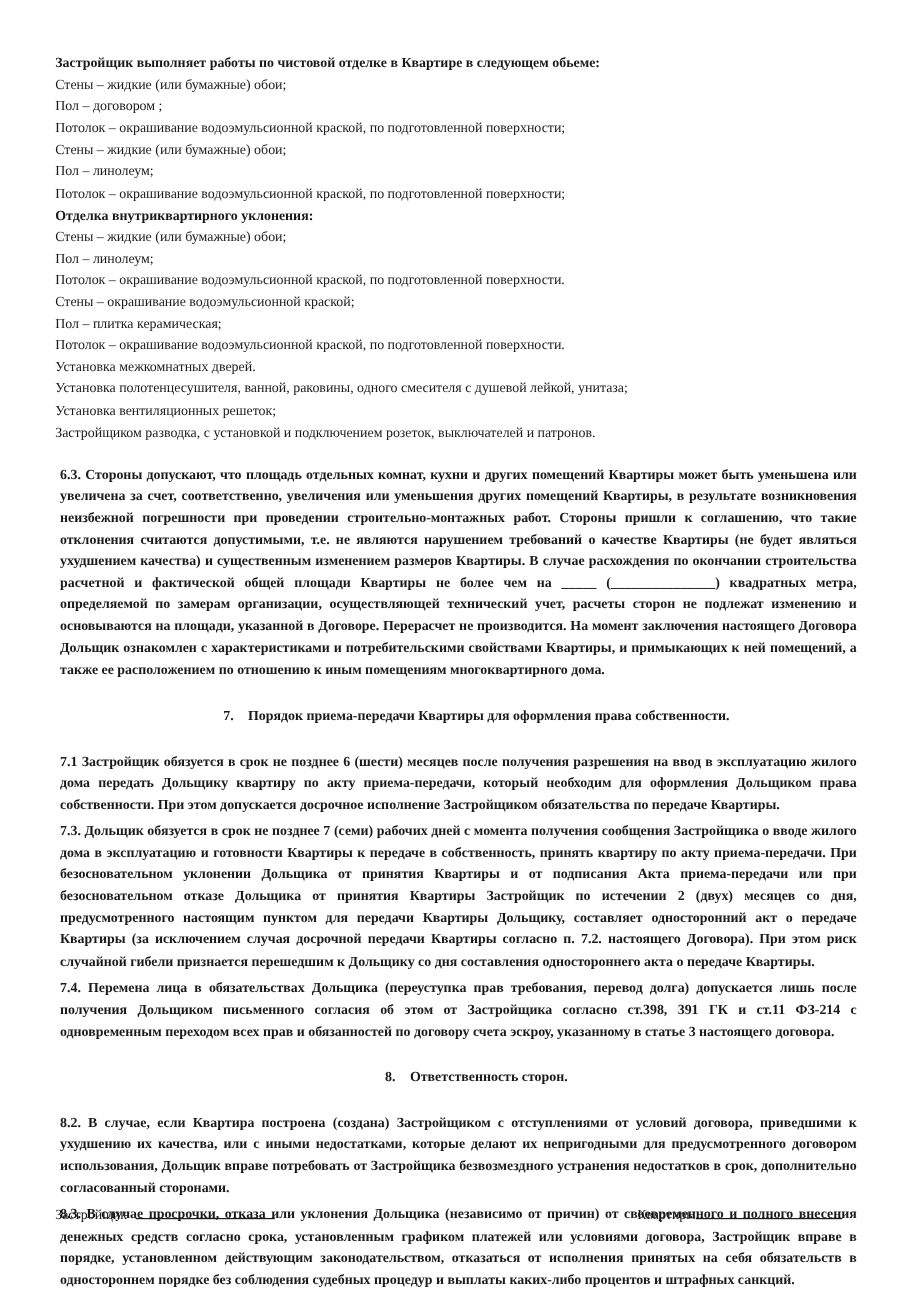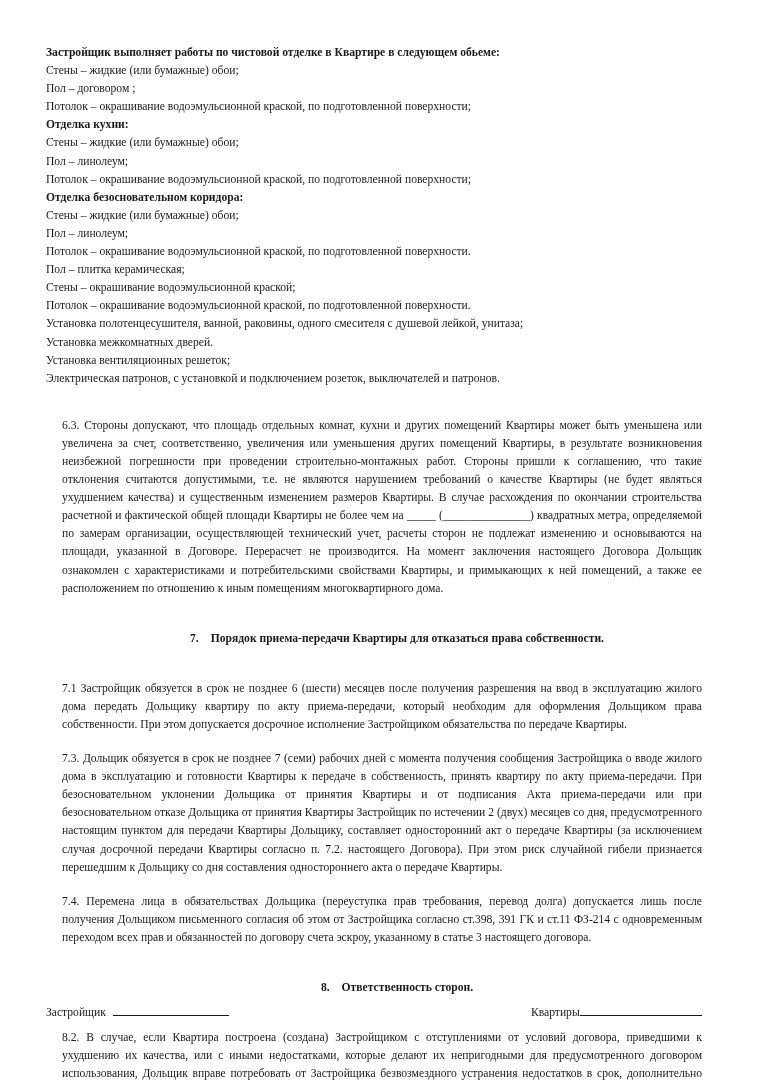--- a/index.html
+++ b/index.html
@@ -7,21 +7,21 @@
       width: 763px; height: 1080px; overflow: hidden; position: relative;
       font-family: "Liberation Serif", serif; color: #1a1a1a;
     }
     .page {
       position: absolute; left: 46px; top: 44px; width: 672px;
       font-size: 11.6px; line-height: 18.1px;
     }
     .line { white-space: nowrap; }
     .b { font-weight: bold; }
     .para { text-align: justify; text-align-last: left; }
-    .para p { margin: 16px; }
+    .para p { margin: 4px; font-weight: bold; }
     .gap { height: 13px; }
     .heading {
       text-align: center; font-weight: bold; margin: 0;
       padding-left: 30px;
     }
     .heading .num { display: inline-block; margin-right: 12px; }
     .sig {
       position: absolute; top: 1003px; font-size: 11.6px; line-height: 18px;
       white-space: nowrap;
     }
@@ -36,53 +36,52 @@
 
   <div class="line b">Застройщик выполняет работы по чистовой отделке в Квартире в следующем обьеме:</div>
 
   <div>
     <div class="line">Стены – жидкие (или бумажные) обои;</div>
     <div class="line">Пол – договором ;</div>
     <div class="line">Потолок – окрашивание водоэмульсионной краской, по подготовленной поверхности;</div>
   </div>
 
   <div>
-    <div class="line b">Отделка кухни:</div>
     <div class="line">Стены – жидкие (или бумажные) обои;</div>
     <div class="line">Пол – линолеум;</div>
     <div class="line">Потолок – окрашивание водоэмульсионной краской, по подготовленной поверхности;</div>
   </div>
 
   <div>
-    <div class="line b">Отделка безосновательном коридора:</div>
+    <div class="line b">Отделка внутриквартирного уклонения:</div>
     <div class="line">Стены – жидкие (или бумажные) обои;</div>
     <div class="line">Пол – линолеум;</div>
     <div class="line">Потолок – окрашивание водоэмульсионной краской, по подготовленной поверхности.</div>
   </div>
 
   <div>
+    <div class="line">Стены – окрашивание водоэмульсионной краской;</div>
     <div class="line">Пол – плитка керамическая;</div>
-    <div class="line">Стены – окрашивание водоэмульсионной краской;</div>
     <div class="line">Потолок – окрашивание водоэмульсионной краской, по подготовленной поверхности.</div>
+    <div class="line">Установка межкомнатных дверей.</div>
     <div class="line">Установка полотенцесушителя, ванной, раковины, одного смесителя с душевой лейкой, унитаза;</div>
-    <div class="line">Установка межкомнатных дверей.</div>
     <div class="line">Установка вентиляционных решеток;</div>
-    <div class="line">Электрическая патронов, с установкой и подключением розеток, выключателей и патронов.</div>
+    <div class="line">Застройщиком разводка, с установкой и подключением розеток, выключателей и патронов.</div>
   </div>
 
   <div class="gap"></div>
 
   <div class="para">
     <p>6.3. Стороны допускают, что площадь отдельных комнат, кухни и других помещений Квартиры может быть уменьшена или увеличена за счет, соответственно, увеличения или уменьшения других помещений Квартиры, в результате возникновения неизбежной погрешности при проведении строительно-монтажных работ. Стороны пришли к соглашению, что такие отклонения считаются допустимыми, т.е. не являются нарушением требований о качестве Квартиры (не будет являться ухудшением качества) и существенным изменением размеров Квартиры. В случае расхождения по окончании строительства расчетной и фактической общей площади Квартиры не более чем на _____ (_______________) квадратных метра, определяемой по замерам организации, осуществляющей технический учет, расчеты сторон не подлежат изменению и основываются на площади, указанной в Договоре. Перерасчет не производится. На момент заключения настоящего Договора Дольщик ознакомлен с характеристиками и потребительскими свойствами Квартиры, и примыкающих к ней помещений, а также ее расположением по отношению к иным помещениям многоквартирного дома.</p>
   </div>
 
   <div class="gap" style="height:16px"></div>
 
   <div class="heading">
-    <span class="num">7.</span><span>Порядок приема-передачи Квартиры для отказаться права собственности.</span>
+    <span class="num">7.</span><span>Порядок приема-передачи Квартиры для оформления права собственности.</span>
   </div>
 
   <div class="gap" style="height:16px"></div>
 
   <div class="para">
     <p>7.1 Застройщик обязуется в срок не позднее 6 (шести) месяцев после получения разрешения на ввод в эксплуатацию жилого дома передать Дольщику квартиру по акту приема-передачи, который необходим для оформления Дольщиком права собственности. При этом допускается досрочное исполнение Застройщиком обязательства по передаче Квартиры.</p>
     <p>7.3. Дольщик обязуется в срок не позднее 7 (семи) рабочих дней с момента получения сообщения Застройщика о вводе жилого дома в эксплуатацию и готовности Квартиры к передаче в собственность, принять квартиру по акту приема-передачи. При безосновательном уклонении Дольщика от принятия Квартиры и от подписания Акта приема-передачи или при безосновательном отказе Дольщика от принятия Квартиры Застройщик по истечении 2 (двух) месяцев со дня, предусмотренного настоящим пунктом для передачи Квартиры Дольщику, составляет односторонний акт о передаче Квартиры (за исключением случая досрочной передачи Квартиры согласно п. 7.2. настоящего Договора). При этом риск случайной гибели признается перешедшим к Дольщику со дня составления одностороннего акта о передаче Квартиры.</p>
     <p>7.4. Перемена лица в обязательствах Дольщика (переуступка прав требования, перевод долга) допускается лишь после получения Дольщиком письменного согласия об этом от Застройщика согласно ст.398, 391 ГК и ст.11 ФЗ-214 с одновременным переходом всех прав и обязанностей по договору счета эскроу, указанному в статье 3 настоящего договора.</p>
   </div>
 

